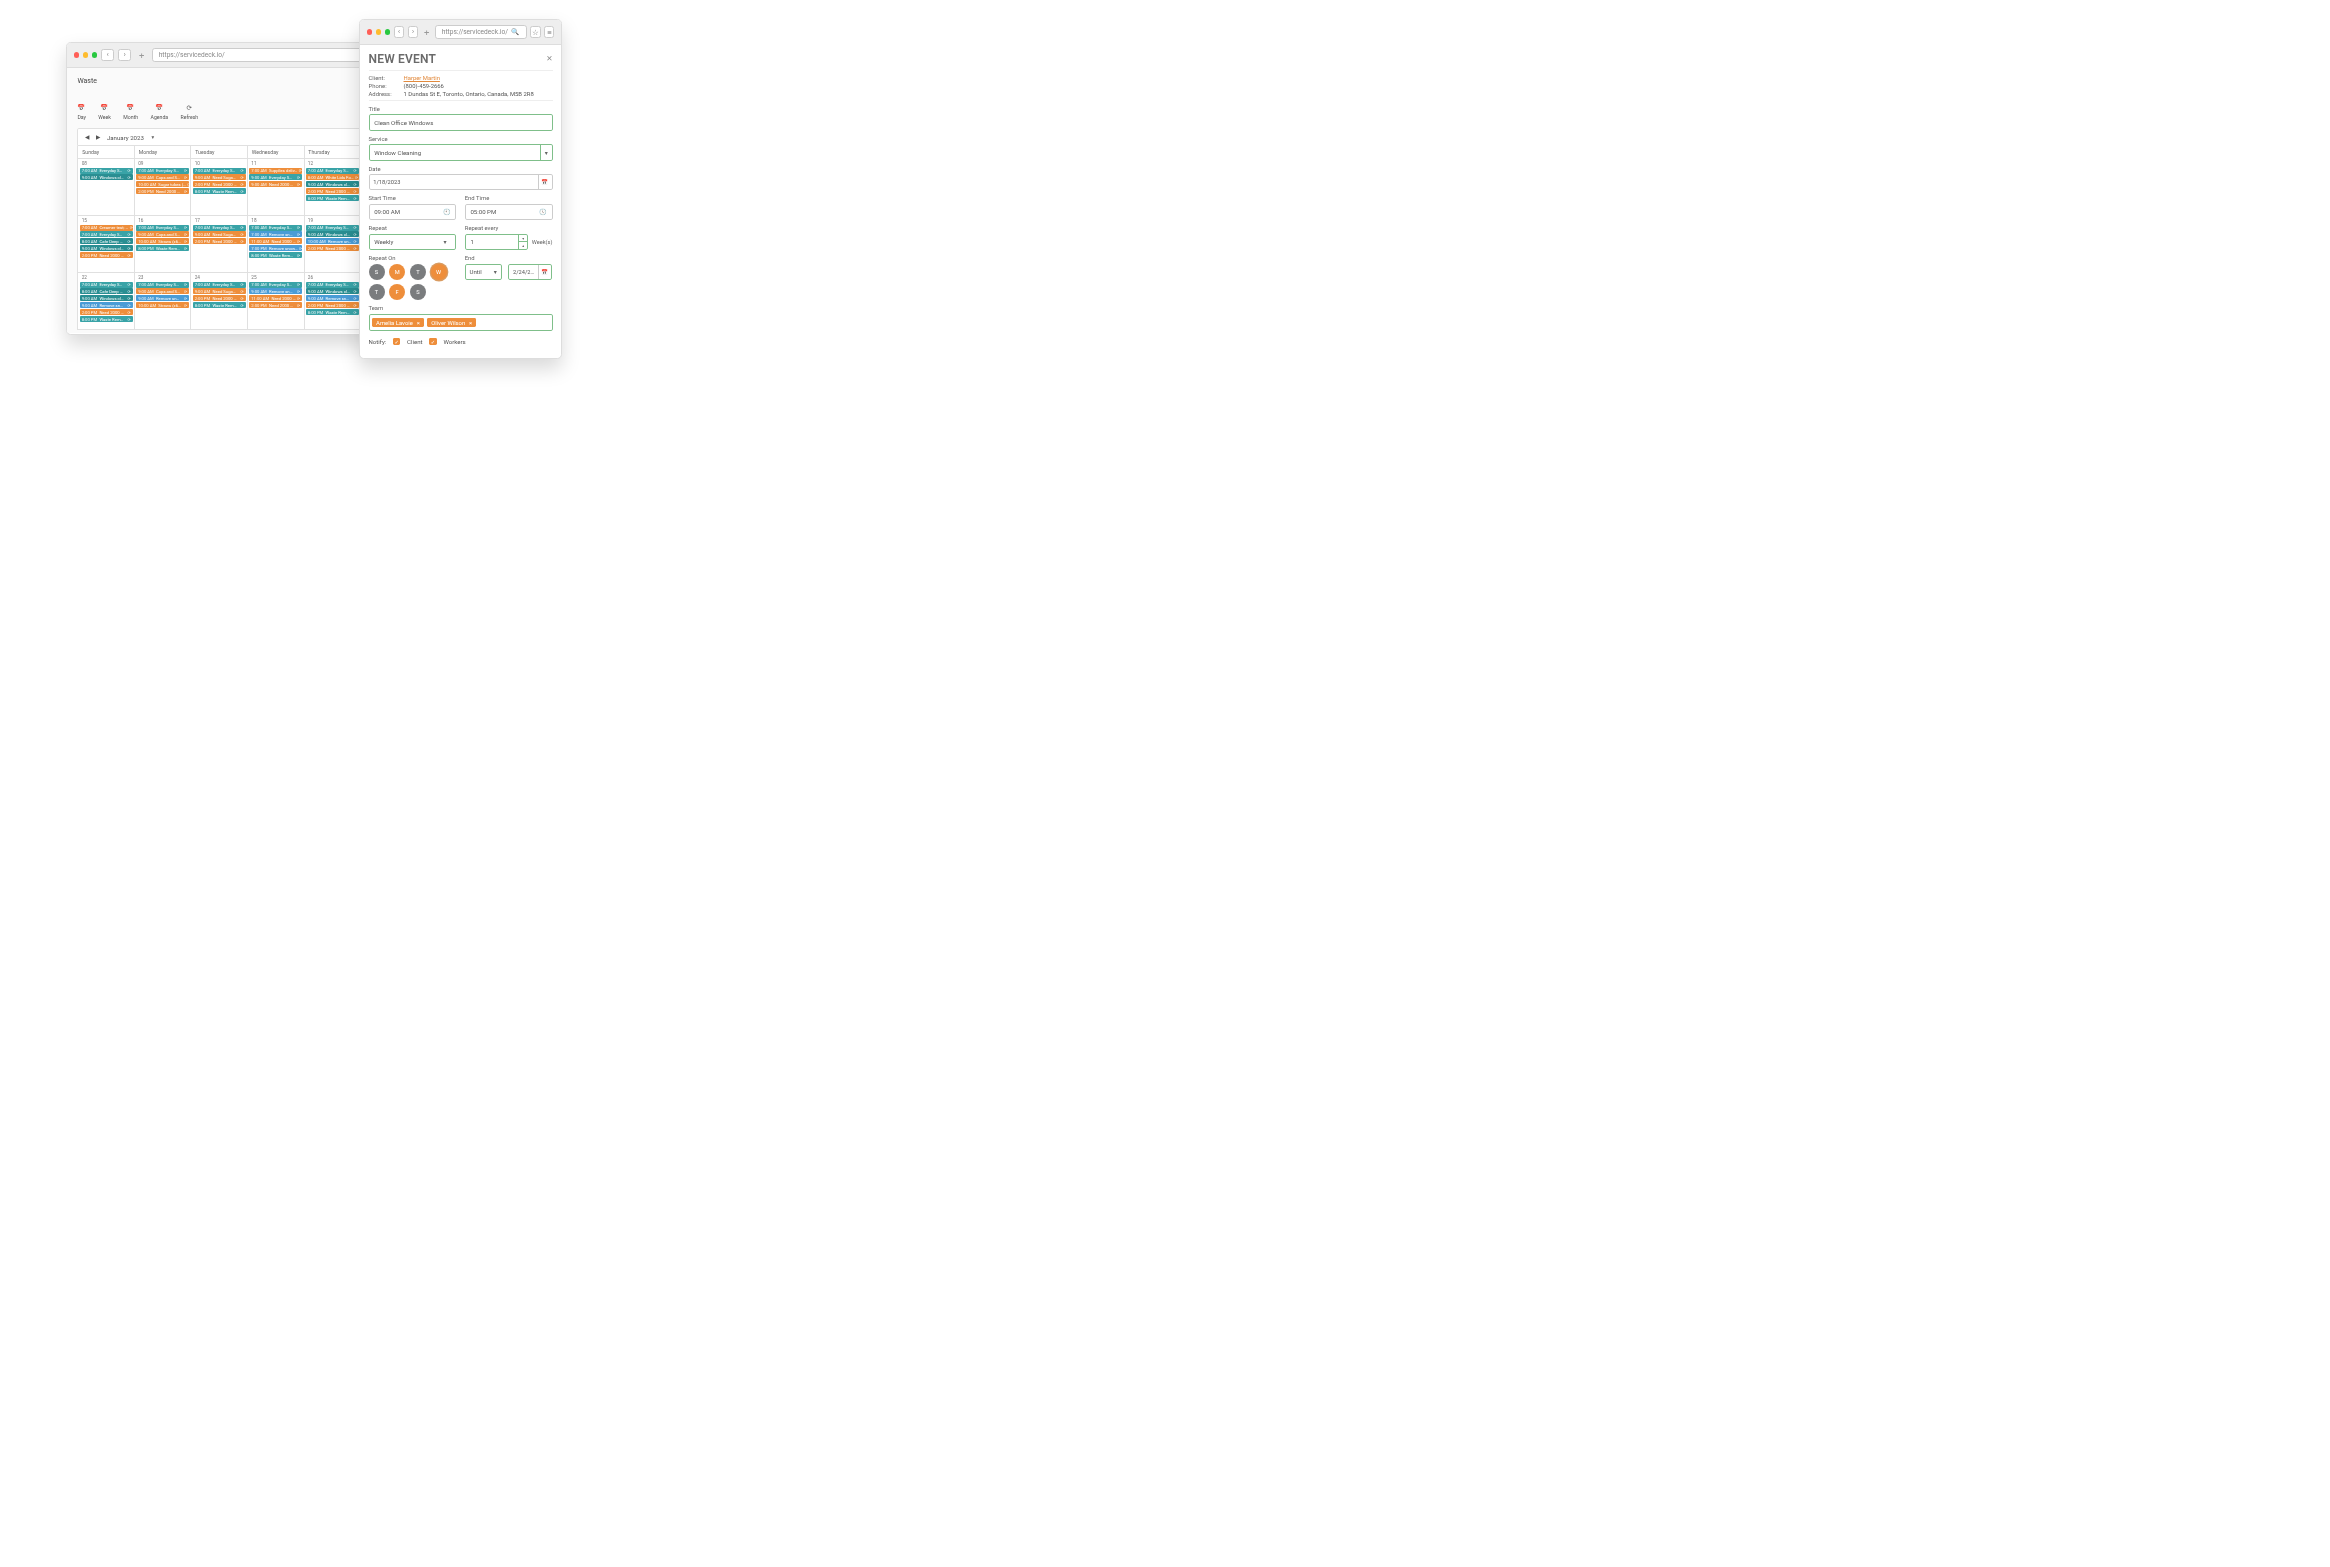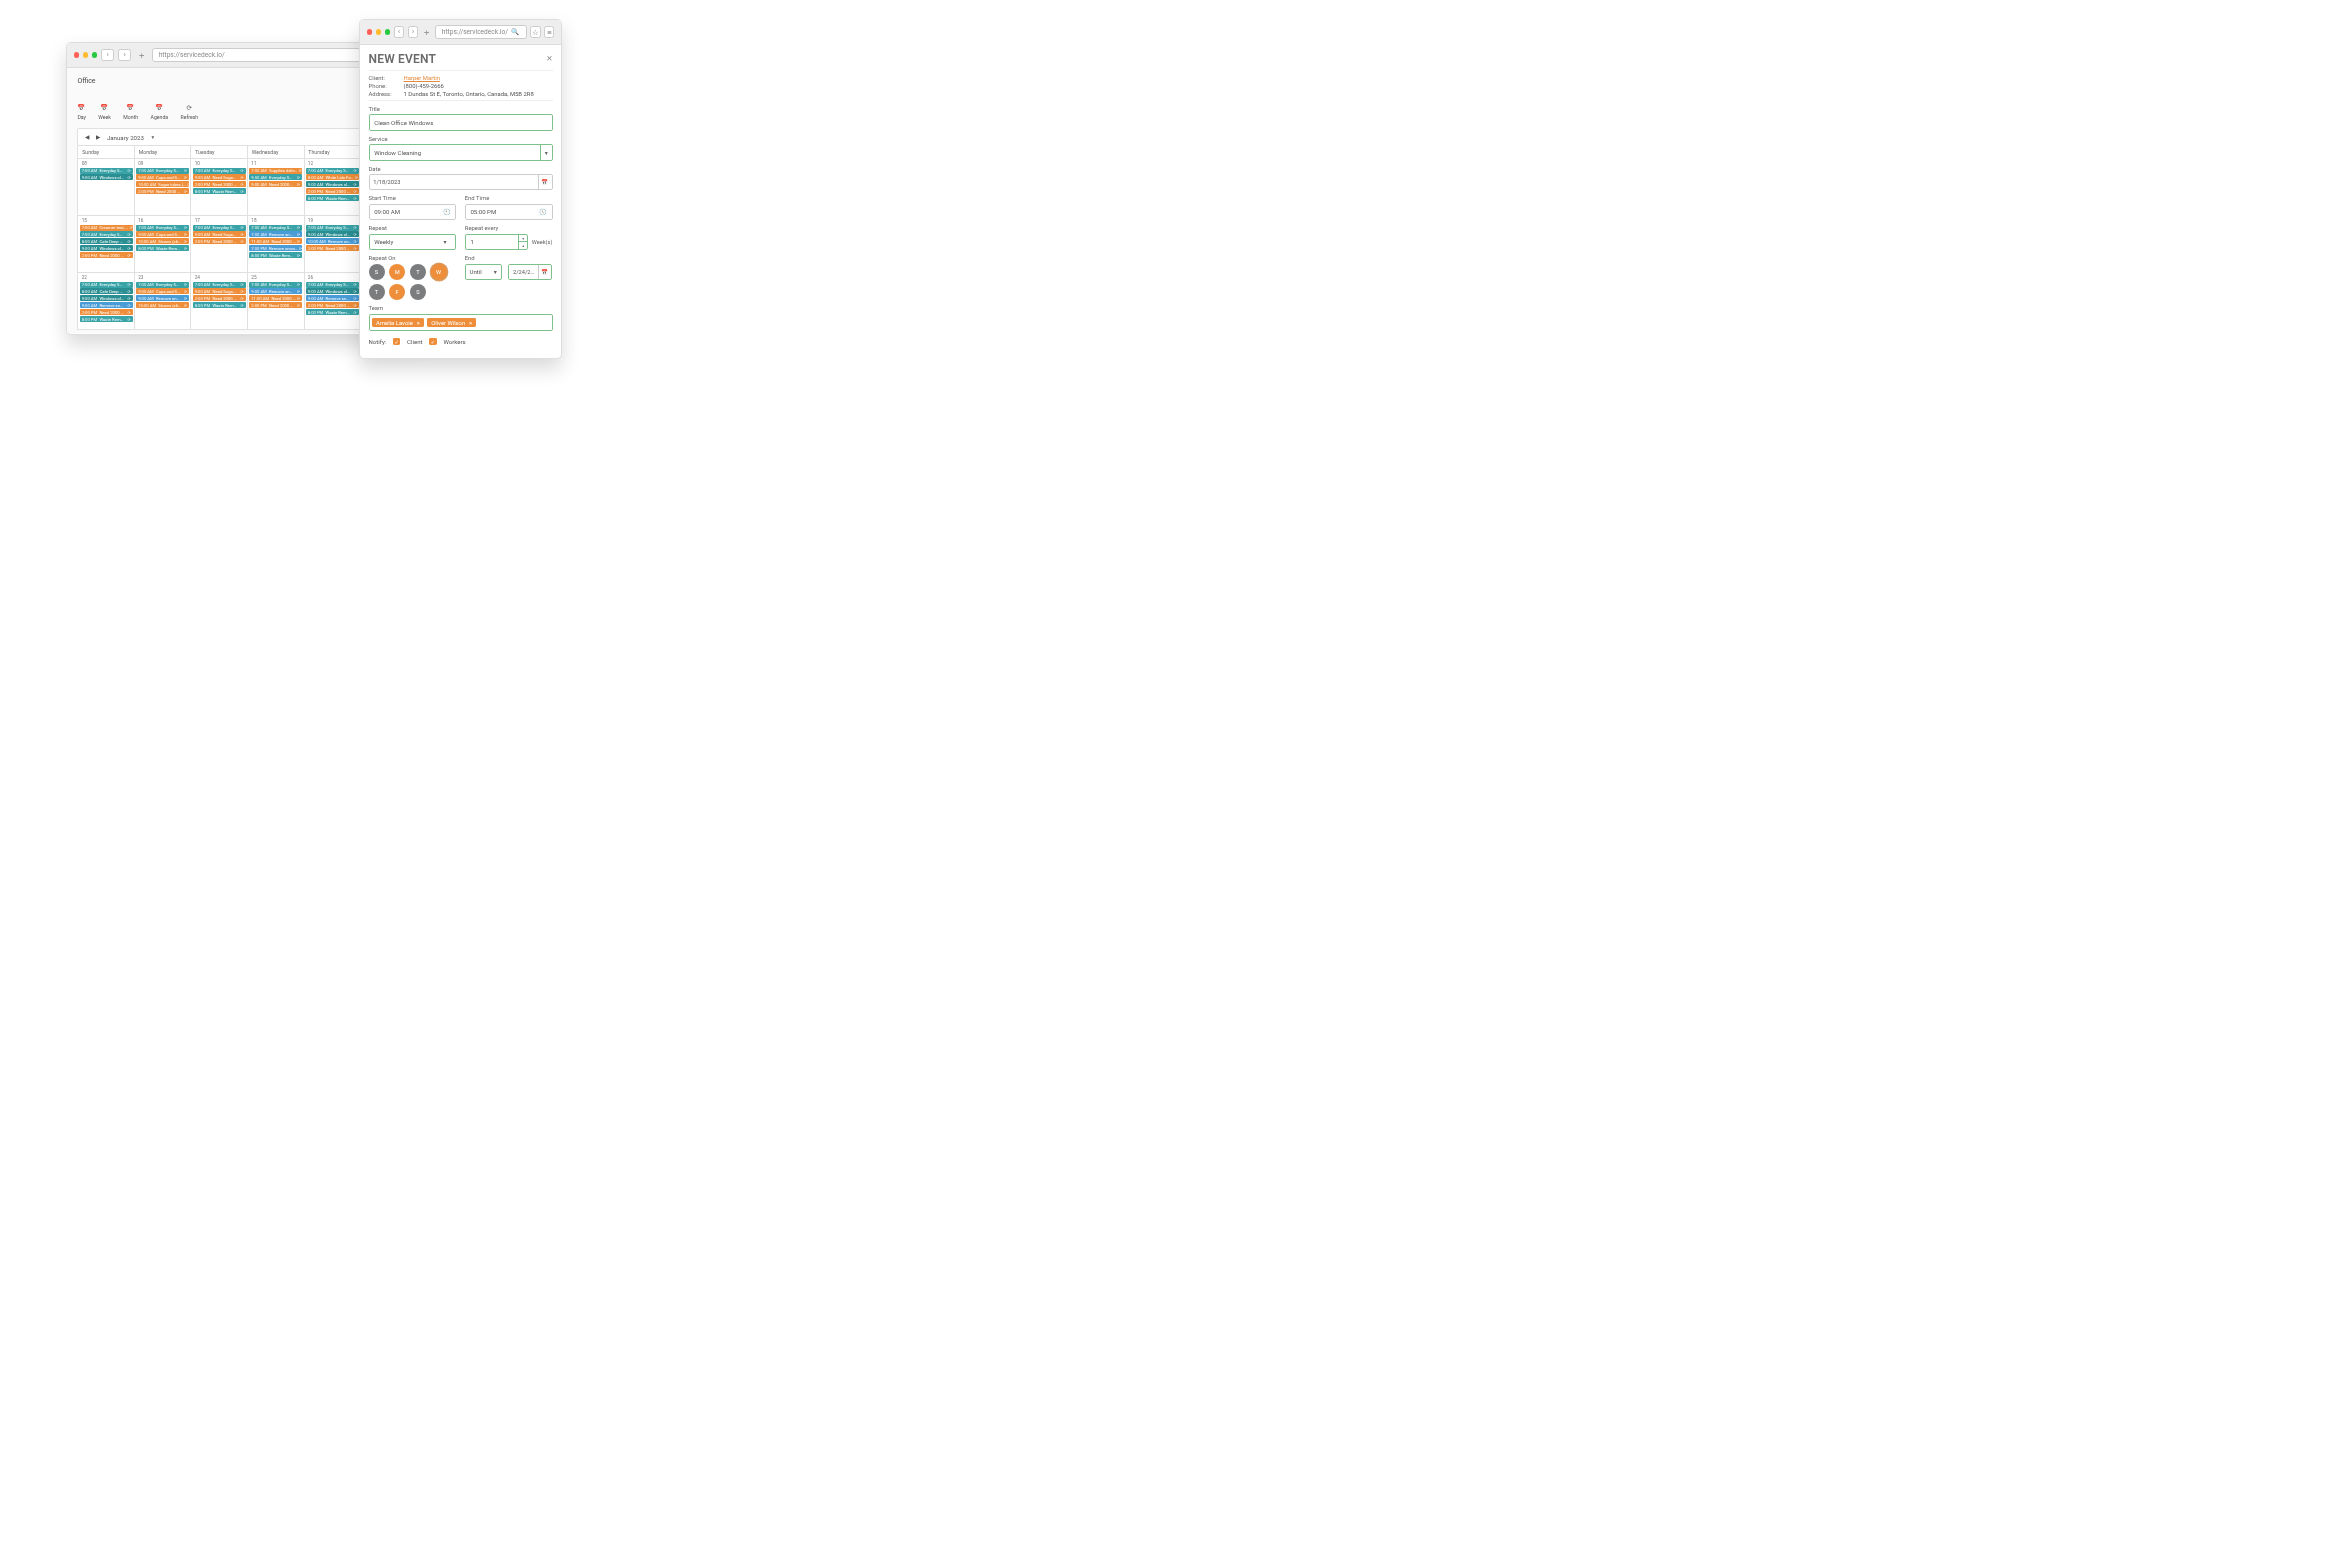--- a/index.html
+++ b/index.html
@@ -89,21 +89,21 @@
     </div>
     <div class="navbtn">‹</div>
     <div class="navbtn">›</div>
     <div class="navbtn plus">+</div>
     <div class="urlbar">
       <span>https://servicedeck.io/</span>
     </div>
   </div>
 
   <div class="content">
-    <div class="page-title">Office</div>
+    <div class="page-title">Waste</div>
 
     <div class="view-tabs">
       <div class="vtab">
           <span class="ic">📅</span>
           <span>Day</span>
         </div>
       <div class="vtab">
           <span class="ic">📅</span>
           <span>Week</span>
         </div>

